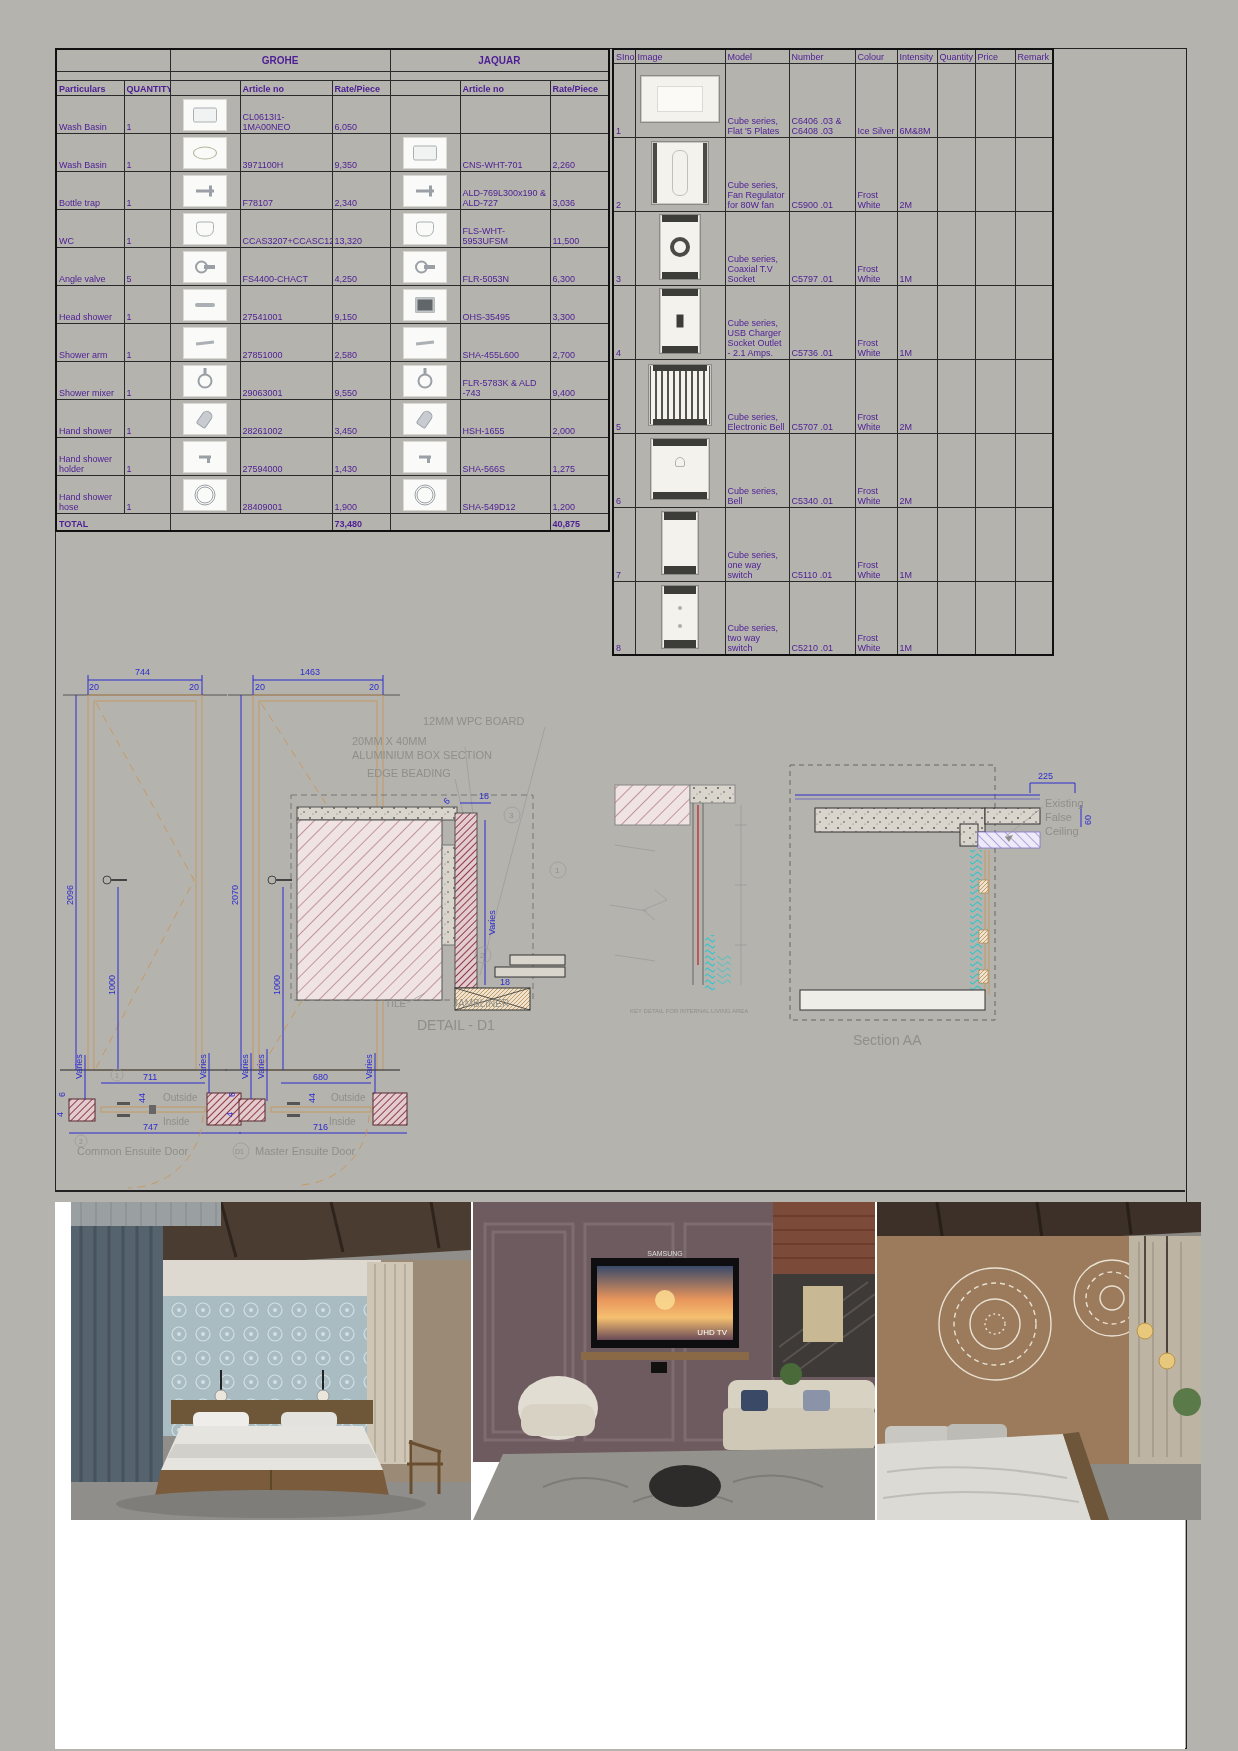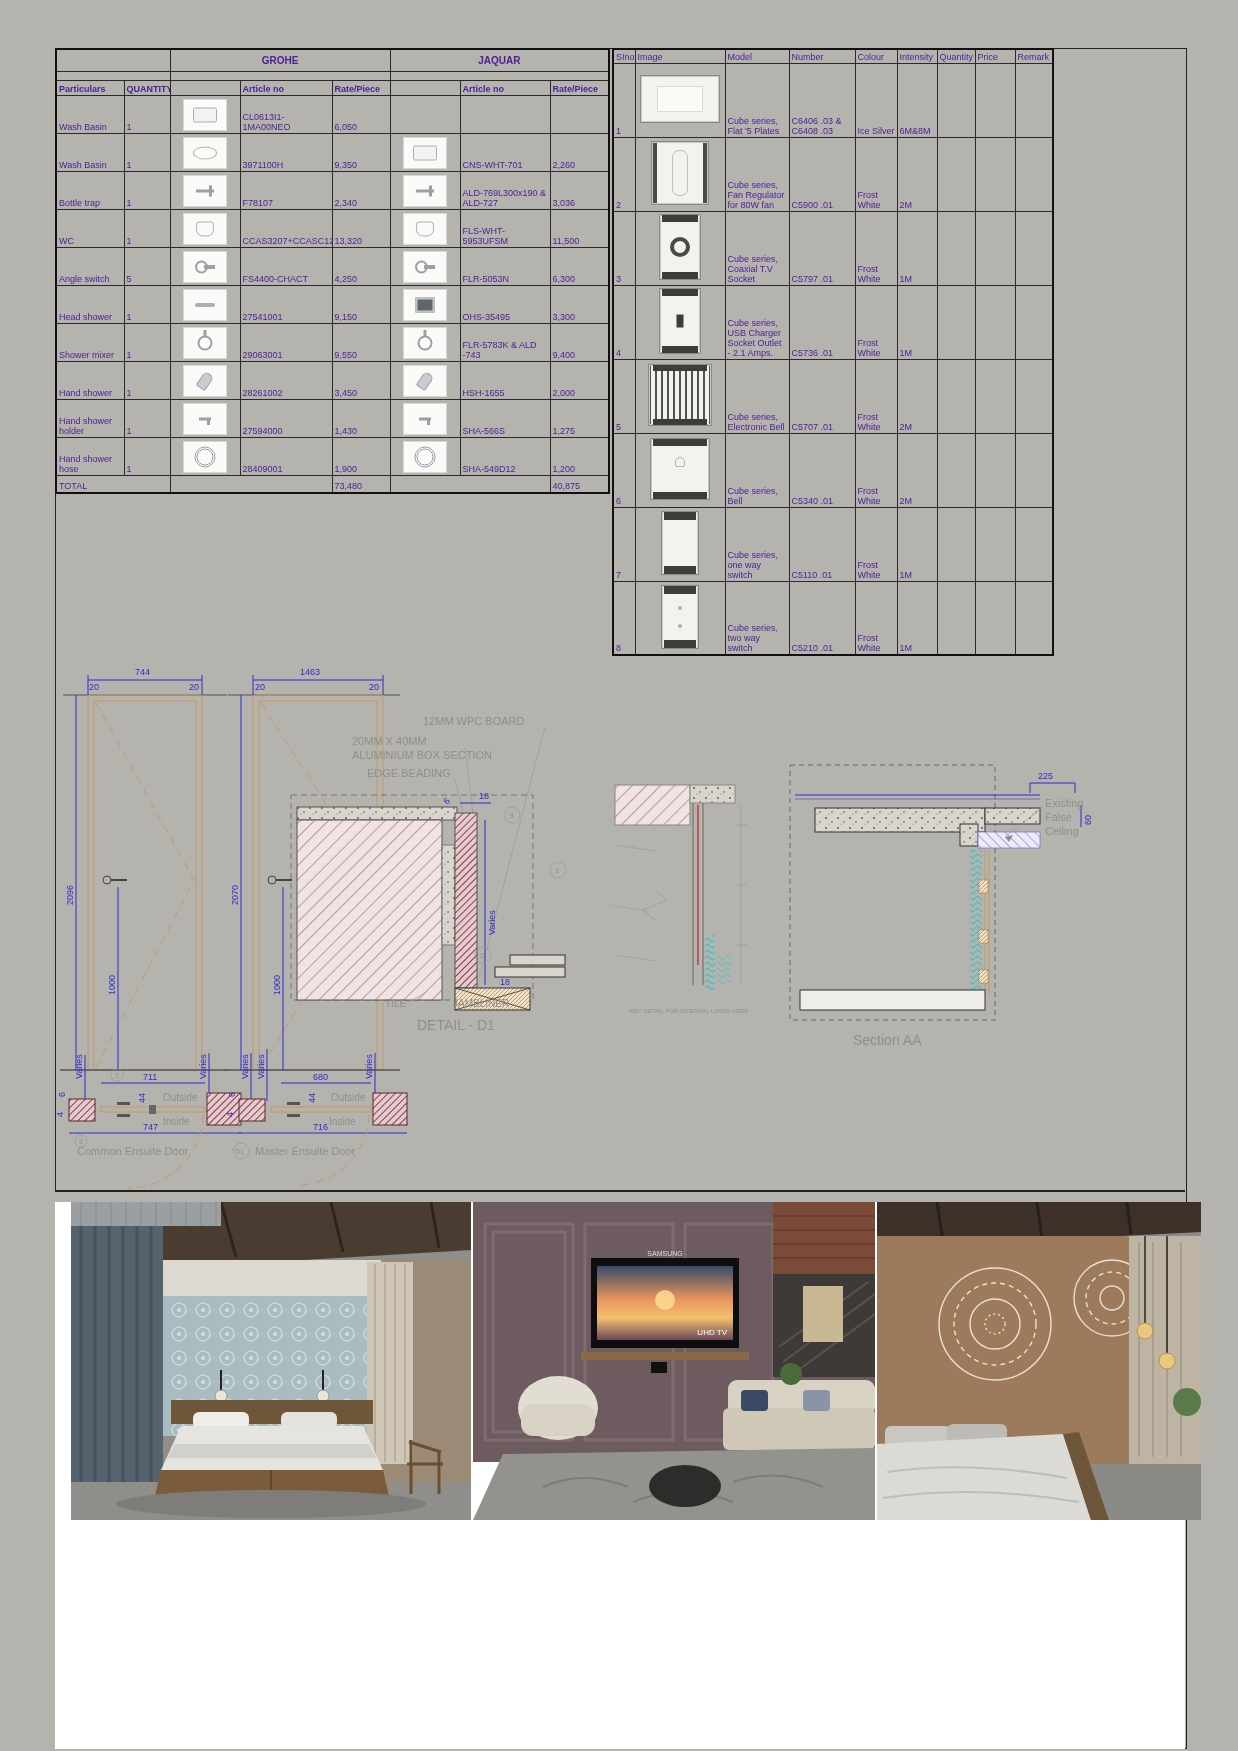--- a/index.html
+++ b/index.html
@@ -12,21 +12,21 @@
   .san{position:absolute;left:55px;top:48px;width:553px;font-size:9px;border:2px solid #111;}
   .san td,.san th{border:1px solid #2a2a2a;padding:1px 2px;vertical-align:bottom;text-align:left;
                   overflow:hidden;font-weight:normal;}
   .san .brand{font-weight:bold;text-align:center;font-size:10px;vertical-align:middle;}
   .san .colh{font-weight:bold;}
   .san tr.gap{height:9px}
   .san tr.hdr{height:15px}
   .san tr.brd{height:22px}
   .san tbody tr{height:38px}
   .san tr.tot{height:18px}
-  .san .b{font-weight:normal;margin-left:38px;}
+  .san .b{font-weight:bold;margin-left:38px;}
 
   .pimg{position:relative;width:44px;height:32px;background:#fafaf8;margin:1px auto;display:block;
         box-shadow:inset 0 0 0 1px #dad8d2;}
   .pimg::before,.pimg::after{content:"";position:absolute;left:50%;top:50%;transform:translate(-50%,-50%);}
   .pimg.blank{visibility:hidden;}
   .g-basin1::before{width:22px;height:13px;border:1.5px solid #aab0b4;border-radius:2px;background:#f1f3f3;}
   .g-basin2::before{width:22px;height:11px;border:1.5px solid #b2b69c;border-radius:50%;}
   .g-tap::before{width:14px;height:3px;background:#9aa0a6;transform:translate(-50%,-9px);}
   .g-tap::after{width:3px;height:14px;background:#9aa0a6;transform:translate(-11px,-50%);}
   .g-trap::before{width:18px;height:3px;background:#9aa0a6;}
@@ -197,21 +197,21 @@
         <td>13,320</td>
         <td>
             <span class="pimg g-wc"></span>
           </td>
         <td>FLS-WHT-5953UFSM</td>
         <td>11,500</td>
       </tr>
 
 
       <tr>
-        <td>Angle switch</td>
+        <td>Angle valve</td>
         <td>5</td>
         <td>
             <span class="pimg g-valve"></span>
           </td>
         <td>FS4400-CHACT</td>
         <td>4,250</td>
         <td>
             <span class="pimg g-valve"></span>
           </td>
         <td>FLR-5053N</td>
@@ -227,20 +227,34 @@
           </td>
         <td>27541001</td>
         <td>9,150</td>
         <td>
             <span class="pimg g-headsq"></span>
           </td>
         <td>OHS-35495</td>
         <td>3,300</td>
       </tr>
 
+      <tr>
+        <td>Shower arm</td>
+        <td>1</td>
+        <td>
+            <span class="pimg g-arm"></span>
+          </td>
+        <td>27851000</td>
+        <td>2,580</td>
+        <td>
+            <span class="pimg g-arm"></span>
+          </td>
+        <td>SHA-455L600</td>
+        <td>2,700</td>
+      </tr>
 
       <tr>
         <td>Shower mixer</td>
         <td>1</td>
         <td>
             <span class="pimg g-mixer"></span>
           </td>
         <td>29063001</td>
         <td>9,550</td>
         <td>

